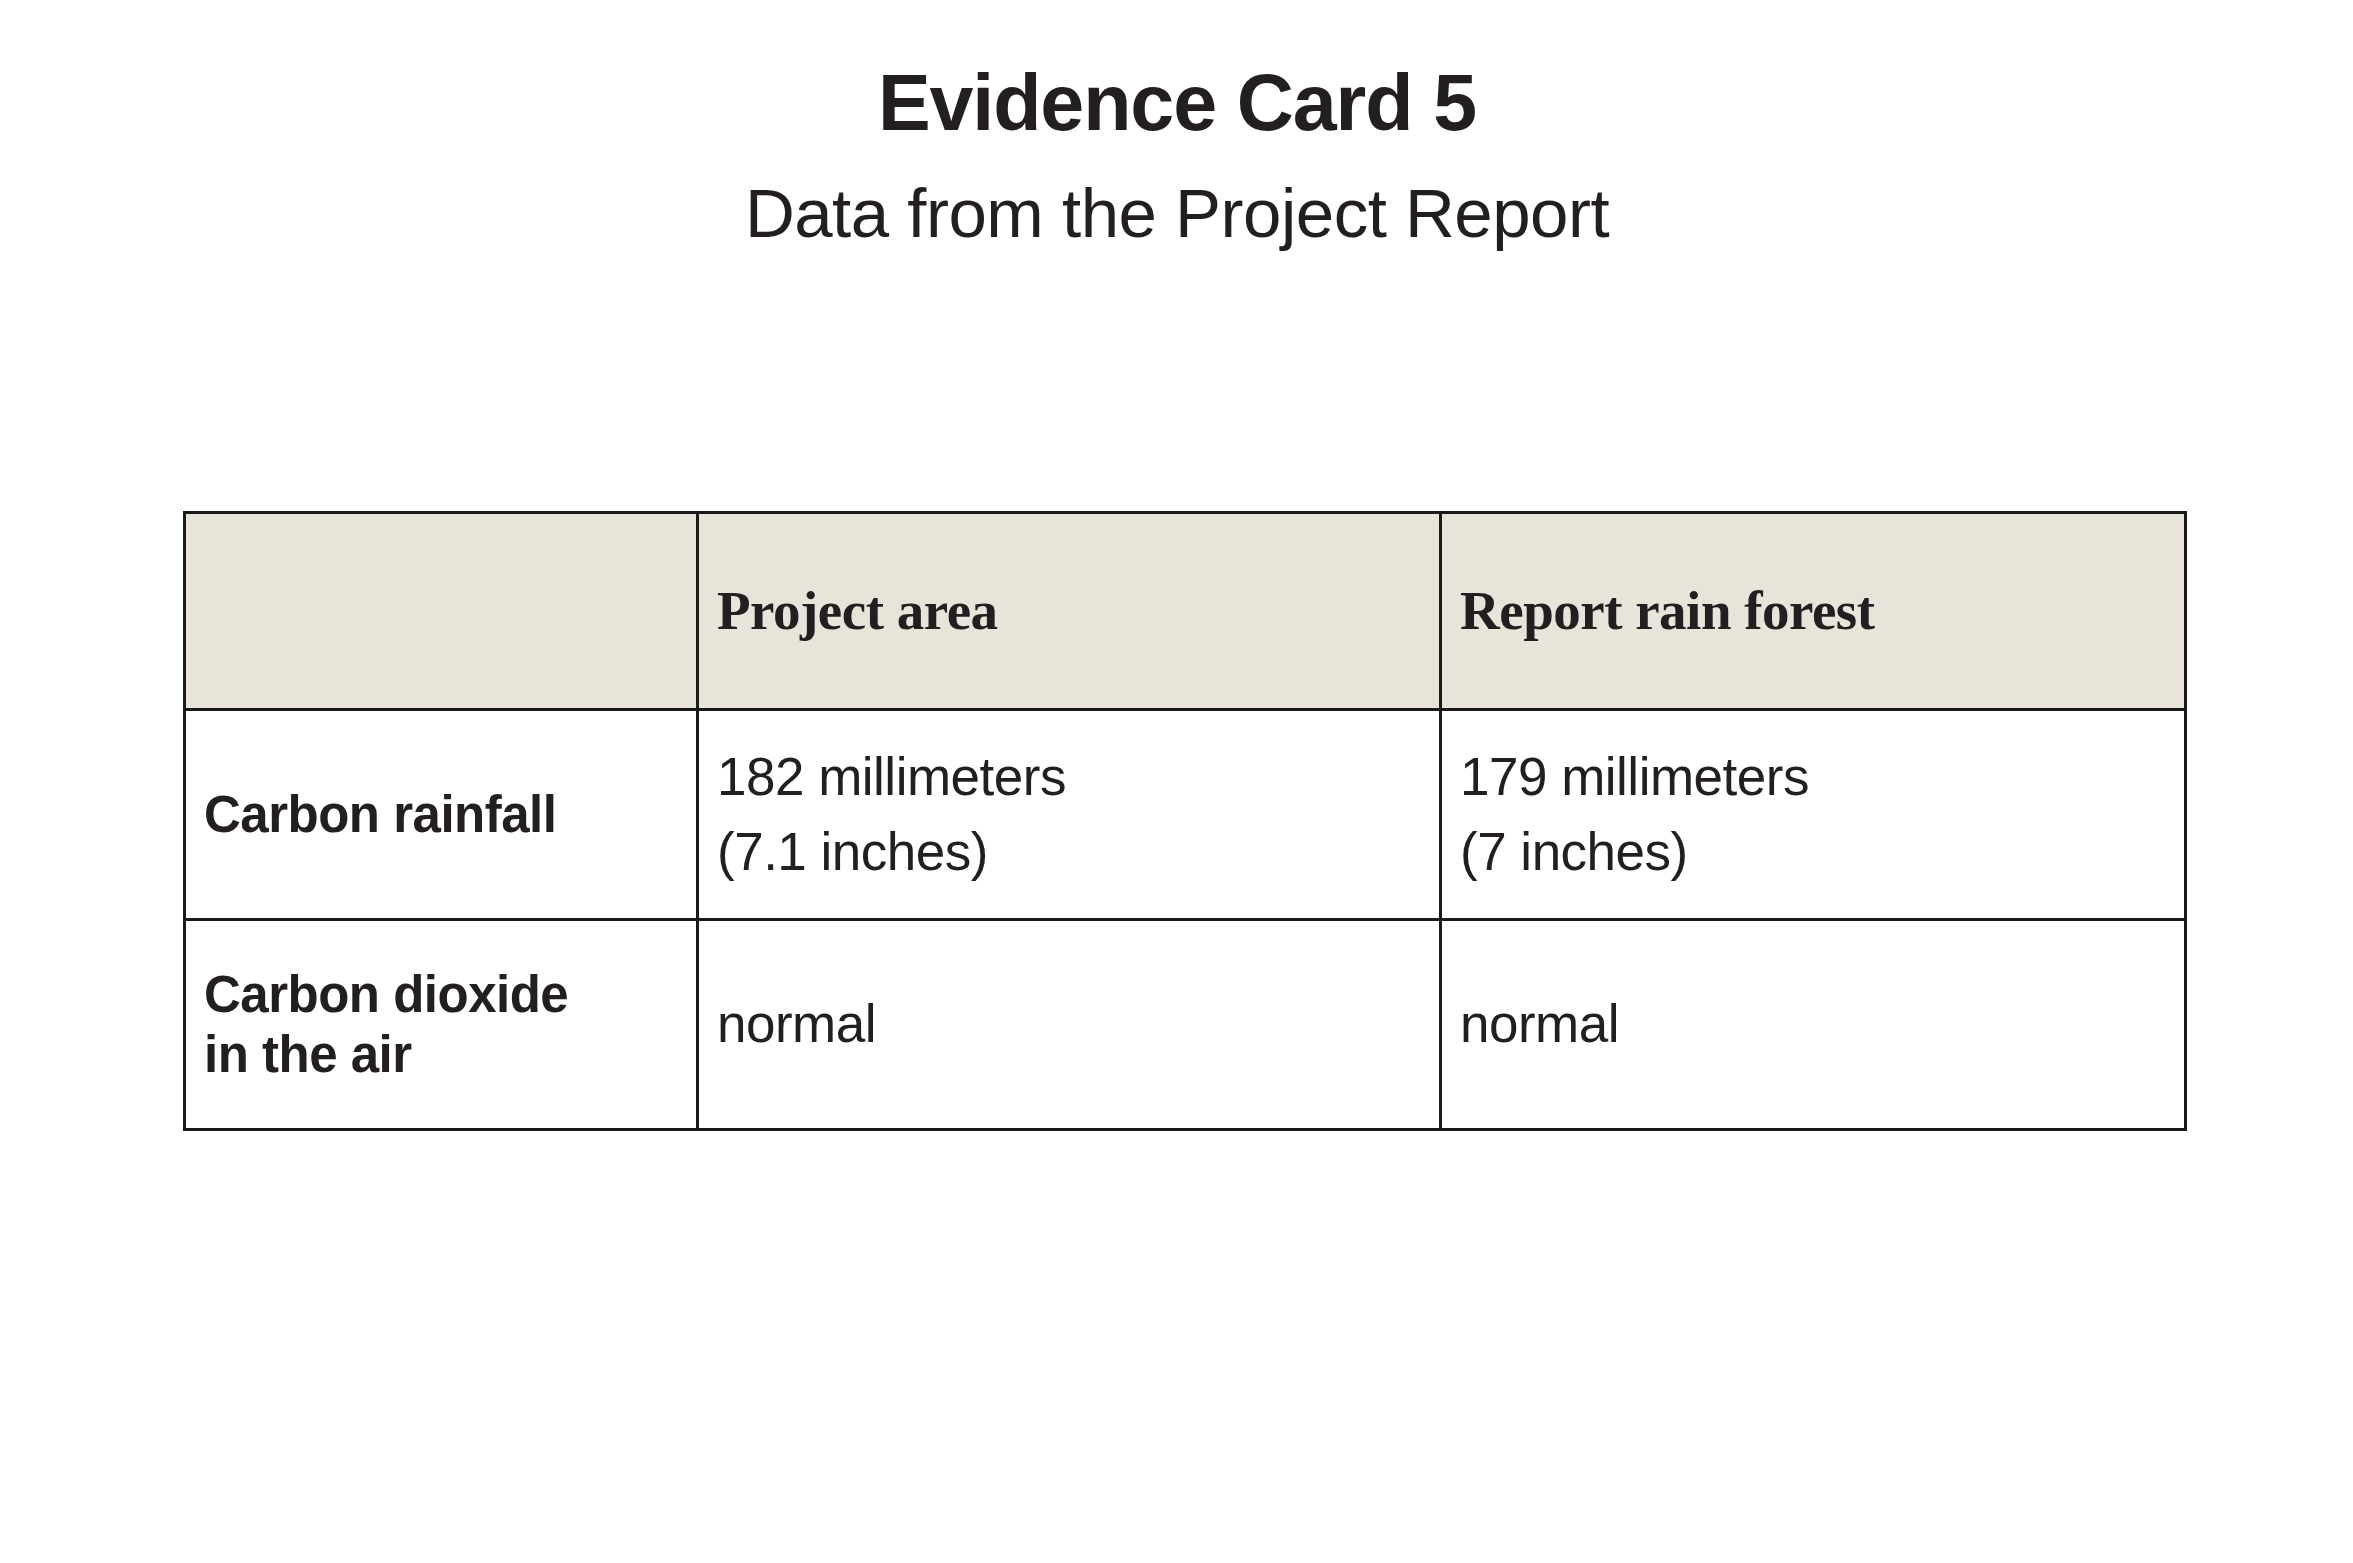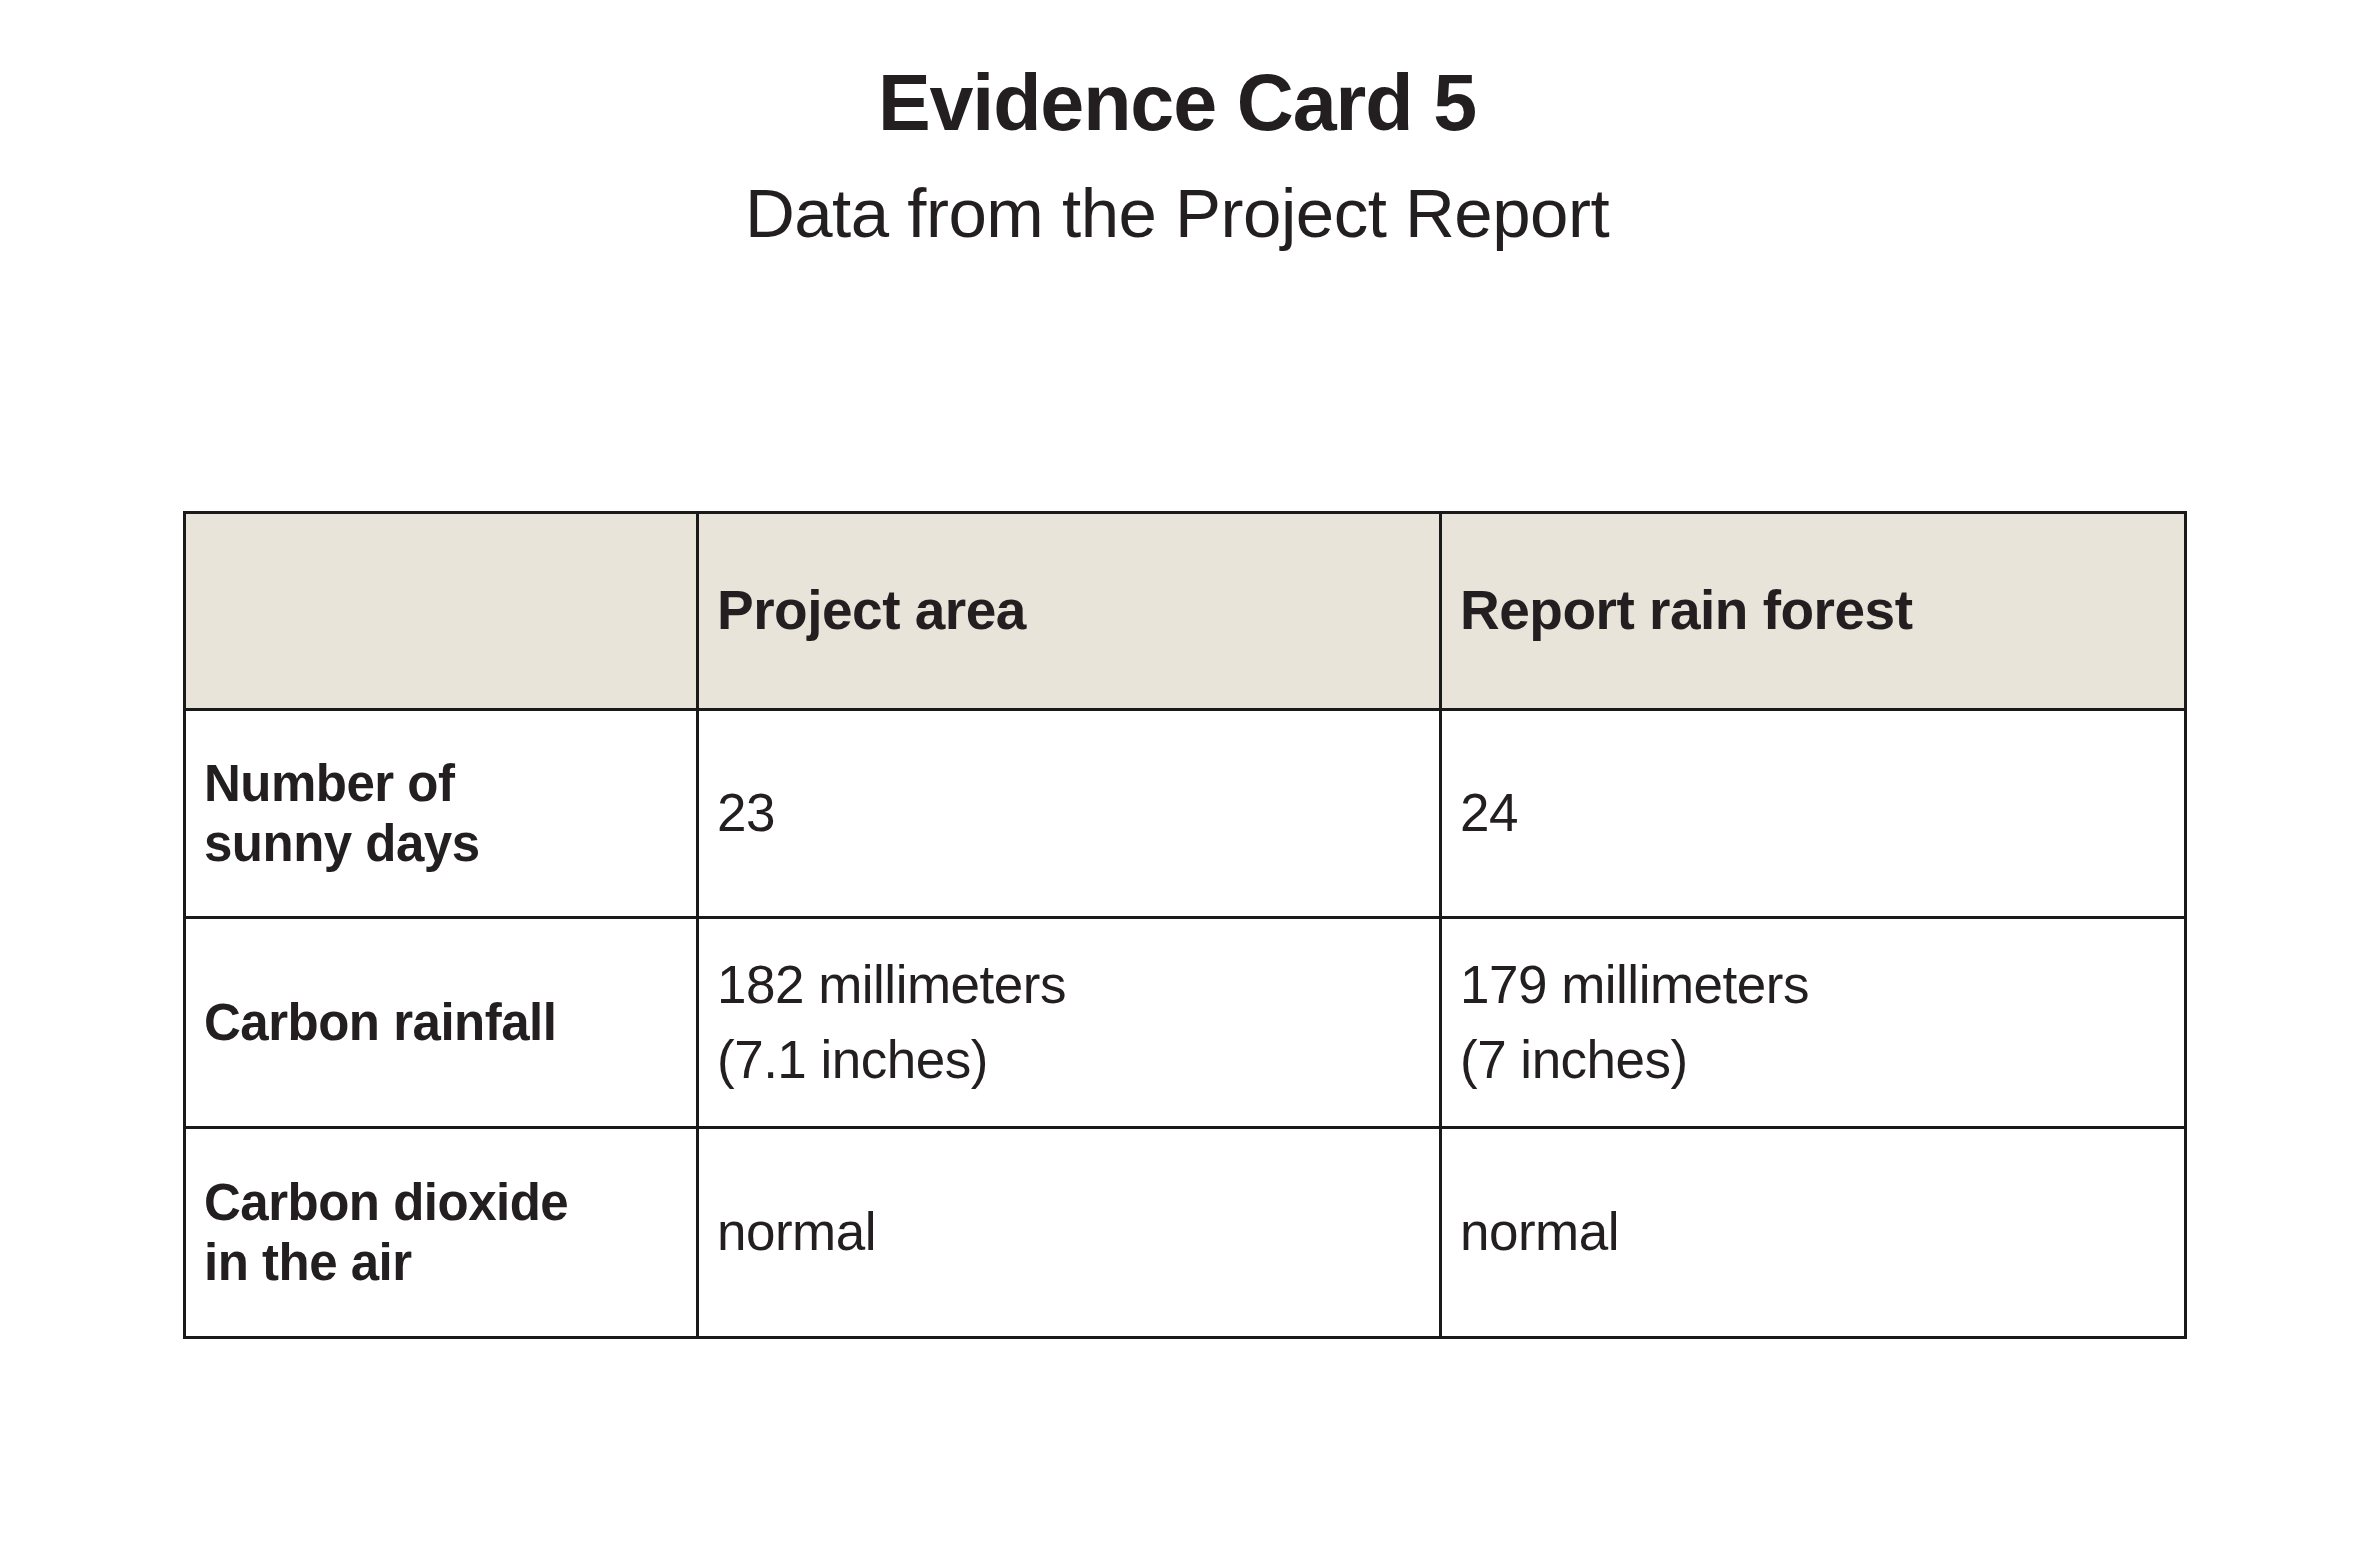--- a/index.html
+++ b/index.html
@@ -70,20 +70,21 @@
 
   
   table.data-table thead th {
     background: #e9e4da;
     height: 194px;
     text-align: left;
     font-size: 55px;
     font-weight: 700;
     letter-spacing: -0.5px;
     line-height: 1.05;
+    font-family: Liberation Serif, serif;
   }
   table.data-table thead th.corner-cell { background: #e9e4da; }
 
   
   table.data-table tbody tr.row-sunny td { height: 205px; }
   table.data-table tbody tr.row-rain  td { height: 207px; }
   table.data-table tbody tr.row-co2   td { height: 207px; }
 
   td.row-label {
     font-size: 51px;
@@ -137,32 +138,20 @@
     </colgroup>
     <thead>
       <tr>
         <th class="corner-cell"></th>
         <th>Project area</th>
         <th>Report rain forest</th>
       </tr>
     </thead>
     <tbody>
 
-      <tr class="row-sunny">
-        <td class="row-label">
-          <span class="lbl-line">Number of</span>
-          <span class="lbl-line">sunny days</span>
-        </td>
-        <td class="row-value">
-          <span class="v-line">23</span>
-        </td>
-        <td class="row-value">
-          <span class="v-line">24</span>
-        </td>
-      </tr>
 
       <tr class="row-rain">
         <td class="row-label">
           <span class="lbl-line">Carbon rainfall</span>
         </td>
         <td class="row-value">
           <span class="v-line">182 millimeters</span>
           <span class="v-line">(7.1 inches)</span>
         </td>
         <td class="row-value">

